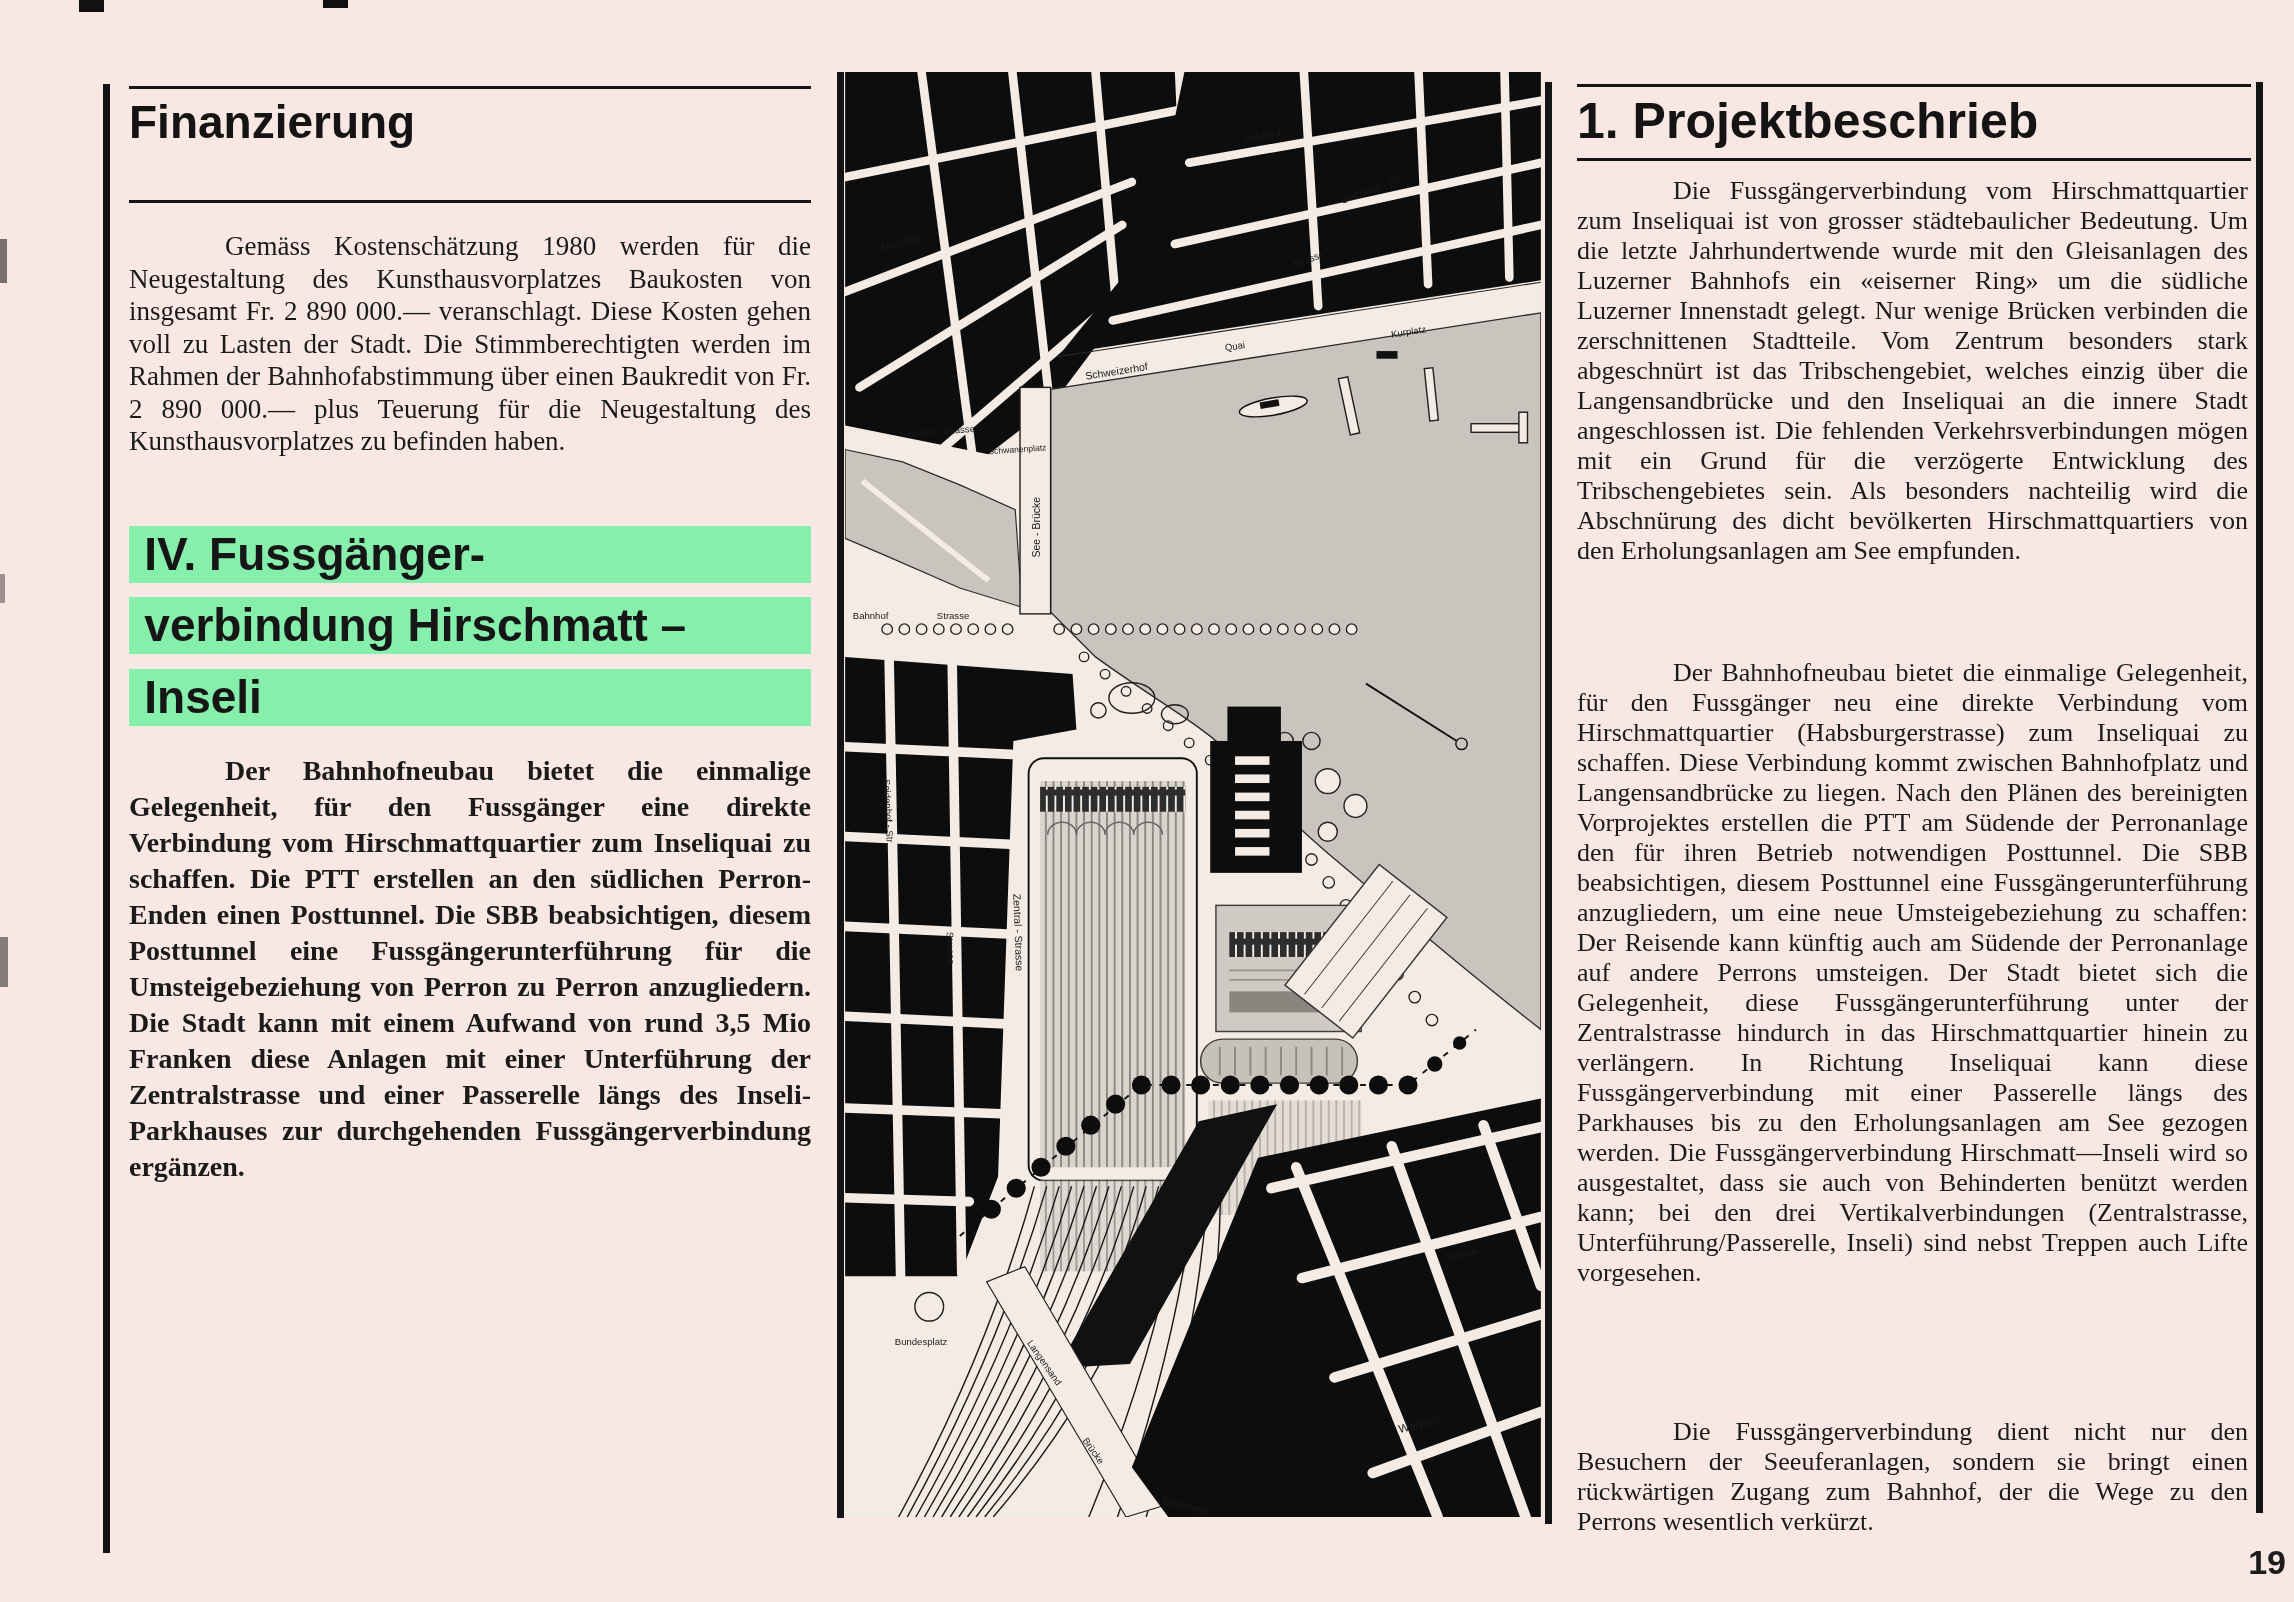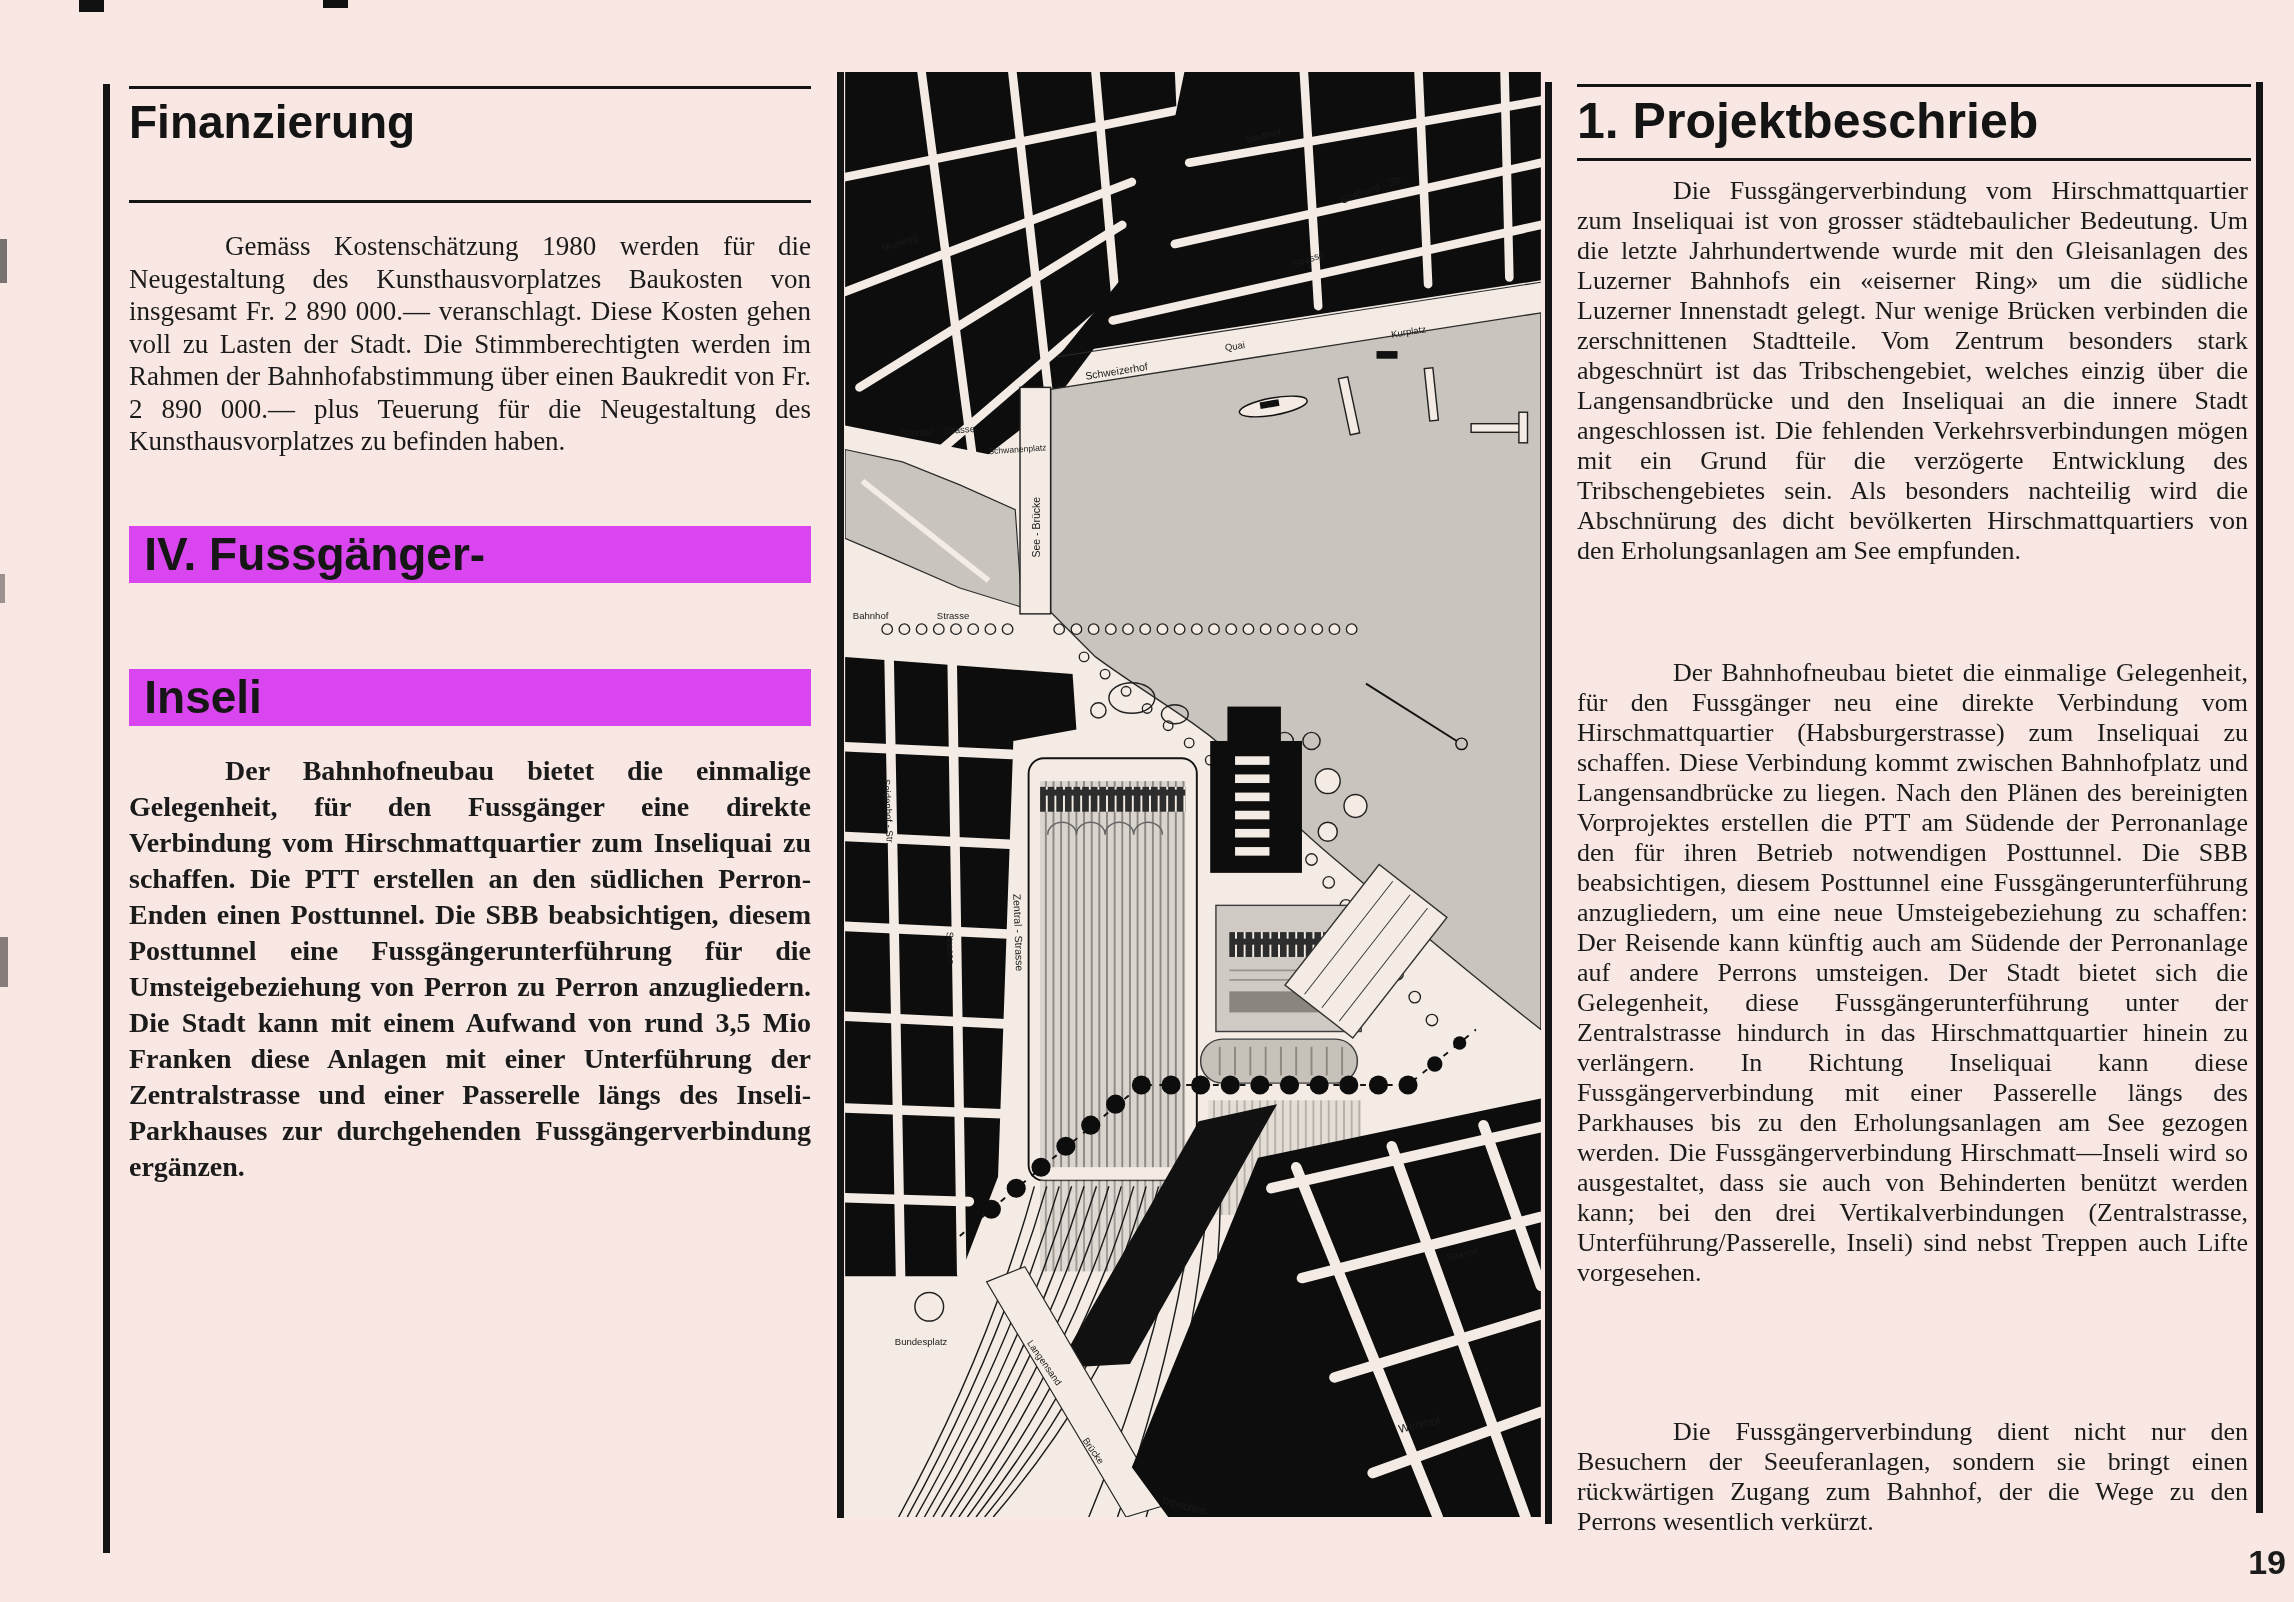--- a/index.html
+++ b/index.html
@@ -8,21 +8,21 @@
   .abs{position:absolute;}
   .vrule{position:absolute;width:6.7px;background:#141414;}
   .hairline{position:absolute;height:2.9px;background:#141414;}
   .h-left{font-size:46px;font-weight:700;line-height:54px;color:#141414;letter-spacing:0;}
   .h-right{font-size:50px;font-weight:700;line-height:57px;color:#141414;}
   .body-text{color:#1b1b1b;text-align:justify;}
   .left-body{font-size:27px;line-height:32.5px;}
   .left-bold{font-size:28px;line-height:36px;font-weight:700;}
   .right-body{font-size:26px;line-height:30px;}
   .indent{text-indent:96px;font-family:Liberation Serif, serif;}
-  .graybar{position:absolute;left:0;width:682px;height:57px;background:#d946ef;}
+  .graybar{position:absolute;left:0;width:682px;height:57px;background:#86efac;}
   .graybar span{display:block;padding-left:15.3px;font-size:46px;font-weight:700;color:#161616;line-height:57px;white-space:nowrap;}
   .caption{font-size:28px;font-weight:700;line-height:36px;color:#141414;text-align:right;}
   .pagenum{font-size:34px;font-weight:700;color:#1b1b1b;}
   .artifact{position:absolute;background:#111;}
   svg text{fill:#1b1b1b;font-family:"Liberation Sans","DejaVu Sans",sans-serif;}
 </style>
 </head>
 <body>
 
 <div class="page">
@@ -41,20 +41,23 @@
   <div class="hairline" style="left:129px;top:86px;width:682px;"></div>
   <div class="abs h-left" style="left:129px;top:95px;width:682px;">
     <div>Finanzierung</div>
   </div>
   <div class="hairline" style="left:129px;top:200px;width:682px;"></div>
 
   <div class="abs body-text left-body indent" style="left:129px;top:230px;width:682px;">Gemäss Kostenschätzung 1980 werden für die Neugestaltung des Kunsthausvorplatzes Baukosten von insgesamt Fr. 2 890 000.— veranschlagt. Diese Kosten gehen voll zu Lasten der Stadt. Die Stimmberechtigten werden im Rahmen der Bahnhofabstimmung über einen Baukredit von Fr. 2 890 000.— plus Teuerung für die Neugestaltung des Kunsthausvorplatzes zu befinden haben.</div>
 
   <div class="graybar" style="left:129px;top:526px;">
     <span>IV. Fussgänger-</span>
+  </div>
+  <div class="graybar" style="left:129px;top:597px;">
+    <span>verbindung Hirschmatt –</span>
   </div>
   <div class="graybar" style="left:129px;top:669px;">
     <span>Inseli</span>
   </div>
 
   <div class="abs body-text left-bold indent" style="left:129px;top:753px;width:682px;">Der Bahnhofneubau bietet die einmalige Gelegenheit, für den Fussgänger eine direkte Verbindung vom Hirschmattquartier zum Inseliquai zu schaffen. Die PTT erstellen an den südlichen Perron-Enden einen Posttunnel. Die SBB beabsichtigen, diesem Posttunnel eine Fussgängerunterführung für die Umsteigebeziehung von Perron zu Perron anzugliedern. Die Stadt kann mit einem Aufwand von rund 3,5 Mio Franken diese Anlagen mit einer Unterführung der Zentralstrasse und einer Passerelle längs des Inseli-Parkhauses zur durchgehenden Fussgängerverbindung ergänzen.</div>
 
 
   <svg class="abs" style="left:845px;top:72px;" width="696" height="1445" viewBox="0 0 728 1512">
     <defs>

